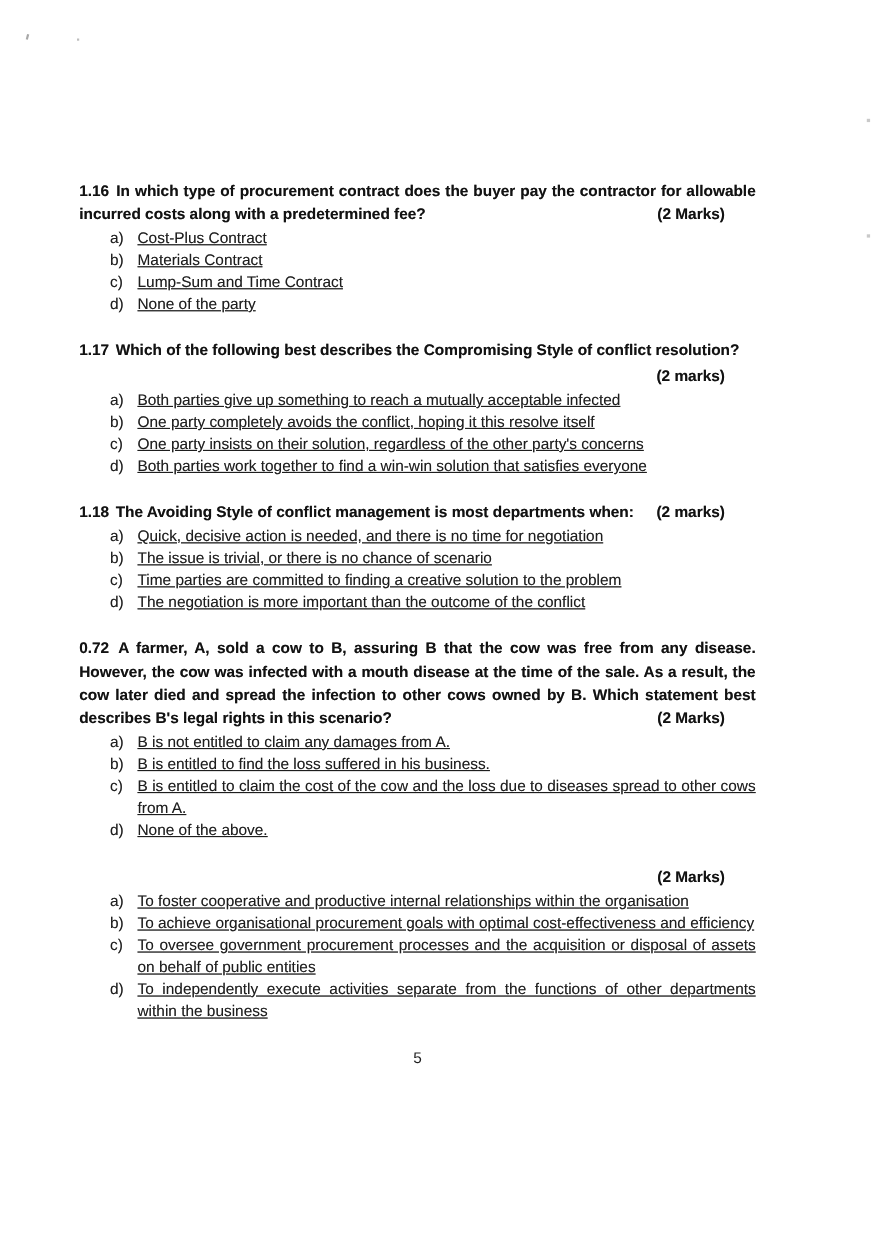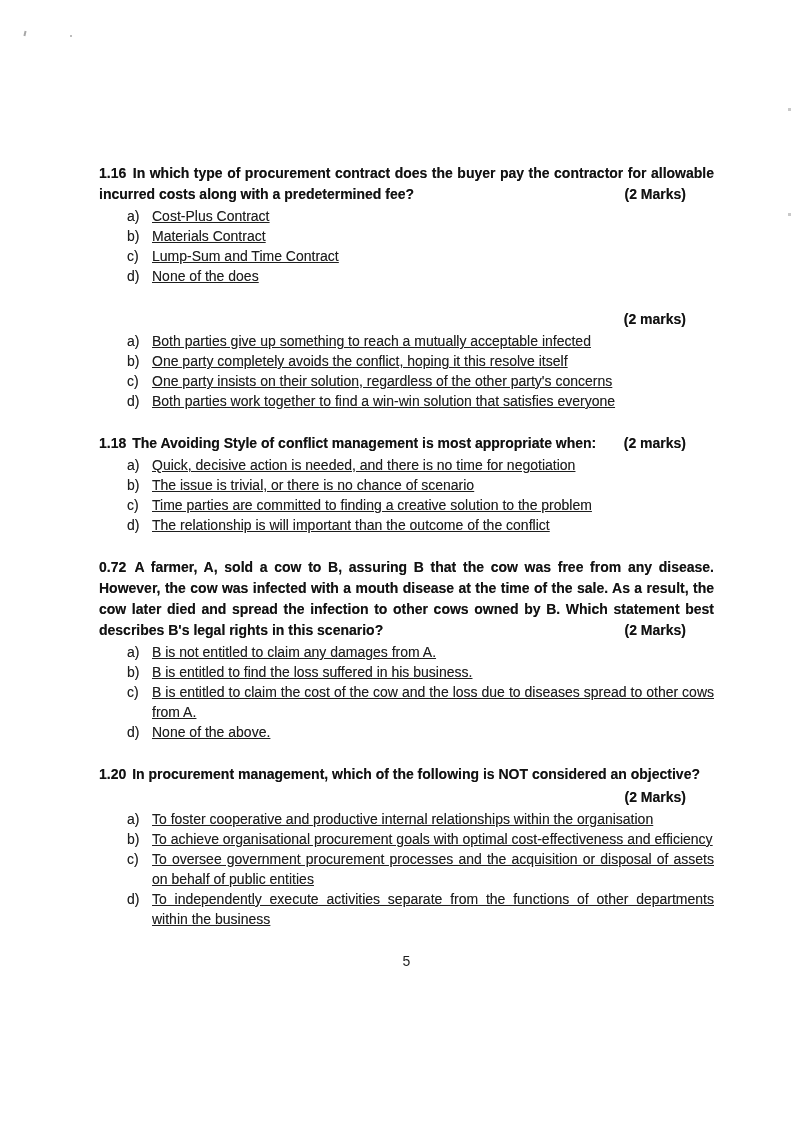--- a/index.html
+++ b/index.html
@@ -8,21 +8,21 @@
     width: 794px;
     height: 1123px;
     margin: 0 auto;
     background: #ffffff;
     overflow: hidden;
     font-family: "Liberation Sans", sans-serif;
     color: #1b1b1b;
   }
   .content {
     position: absolute;
-    left: 99px;
+    left: 72px;
     top: 163px;
     width: 615px;
   }
   .question { margin: 0 0 22px 0; }
   .q-head {
     position: relative;
     font-weight: 700;
     font-size: 14px;
     line-height: 21px;
     text-align: justify;
@@ -86,26 +86,30 @@
         <li class="option">
           <span class="opt-letter">b)</span>
           <span class="opt-text">Materials Contract</span>
         </li>
         <li class="option">
           <span class="opt-letter">c)</span>
           <span class="opt-text">Lump-Sum and Time Contract</span>
         </li>
         <li class="option">
           <span class="opt-letter">d)</span>
-          <span class="opt-text">None of the does</span>
-        </li>
-      </ul>
-    </section>
-
-    <section class="question">
+          <span class="opt-text">None of the party</span>
+        </li>
+      </ul>
+    </section>
+
+    <section class="question">
+      <div class="q-head">
+        <span class="q-num">1.17</span>
+        <span>Which of the following best describes the Compromising Style of conflict resolution?</span>
+      </div>
       <div class="marks-line">(2 marks)</div>
       <ul class="options">
         <li class="option">
           <span class="opt-letter">a)</span>
           <span class="opt-text">Both parties give up something to reach a mutually acceptable infected</span>
         </li>
         <li class="option">
           <span class="opt-letter">b)</span>
           <span class="opt-text">One party completely avoids the conflict, hoping it this resolve itself</span>
         </li>
@@ -116,39 +120,39 @@
         <li class="option">
           <span class="opt-letter">d)</span>
           <span class="opt-text">Both parties work together to find a win-win solution that satisfies everyone</span>
         </li>
       </ul>
     </section>
 
     <section class="question">
       <div class="q-head">
         <span class="q-num">1.18</span>
-        <span>The Avoiding Style of conflict management is most appropriate when:</span>
+        <span>The Avoiding Style of conflict management is most departments when:</span>
         <span class="marks marks-abs">(2 marks)</span>
       </div>
       <ul class="options">
         <li class="option">
           <span class="opt-letter">a)</span>
           <span class="opt-text">Quick, decisive action is needed, and there is no time for negotiation</span>
         </li>
         <li class="option">
           <span class="opt-letter">b)</span>
           <span class="opt-text">The issue is trivial, or there is no chance of scenario</span>
         </li>
         <li class="option">
           <span class="opt-letter">c)</span>
           <span class="opt-text">Time parties are committed to finding a creative solution to the problem</span>
         </li>
         <li class="option">
           <span class="opt-letter">d)</span>
-          <span class="opt-text">The relationship is will important than the outcome of the conflict</span>
+          <span class="opt-text">The negotiation is more important than the outcome of the conflict</span>
         </li>
       </ul>
     </section>
 
     <section class="question">
       <div class="q-head">
         <span class="q-num">0.72</span>
         <span>A farmer, A, sold a cow to B, assuring B that the cow was free from any disease. However, the cow was infected with a mouth disease at the time of the sale. As a result, the cow later died and spread the infection to other cows owned by B. Which statement best describes B's legal rights in this scenario?</span>
         <span class="marks marks-abs">(2 Marks)</span>
       </div>
@@ -166,24 +170,20 @@
           <span class="opt-text">B is entitled to claim the cost of the cow and the loss due to diseases spread to other cows from A.</span>
         </li>
         <li class="option">
           <span class="opt-letter">d)</span>
           <span class="opt-text">None of the above.</span>
         </li>
       </ul>
     </section>
 
     <section class="question">
-      <div class="q-head">
-        <span class="q-num">1.20</span>
-        <span>In procurement management, which of the following is NOT considered an objective?</span>
-      </div>
       <div class="marks-line">(2 Marks)</div>
       <ul class="options">
         <li class="option">
           <span class="opt-letter">a)</span>
           <span class="opt-text">To foster cooperative and productive internal relationships within the organisation</span>
         </li>
         <li class="option">
           <span class="opt-letter">b)</span>
           <span class="opt-text">To achieve organisational procurement goals with optimal cost-effectiveness and efficiency</span>
         </li>

